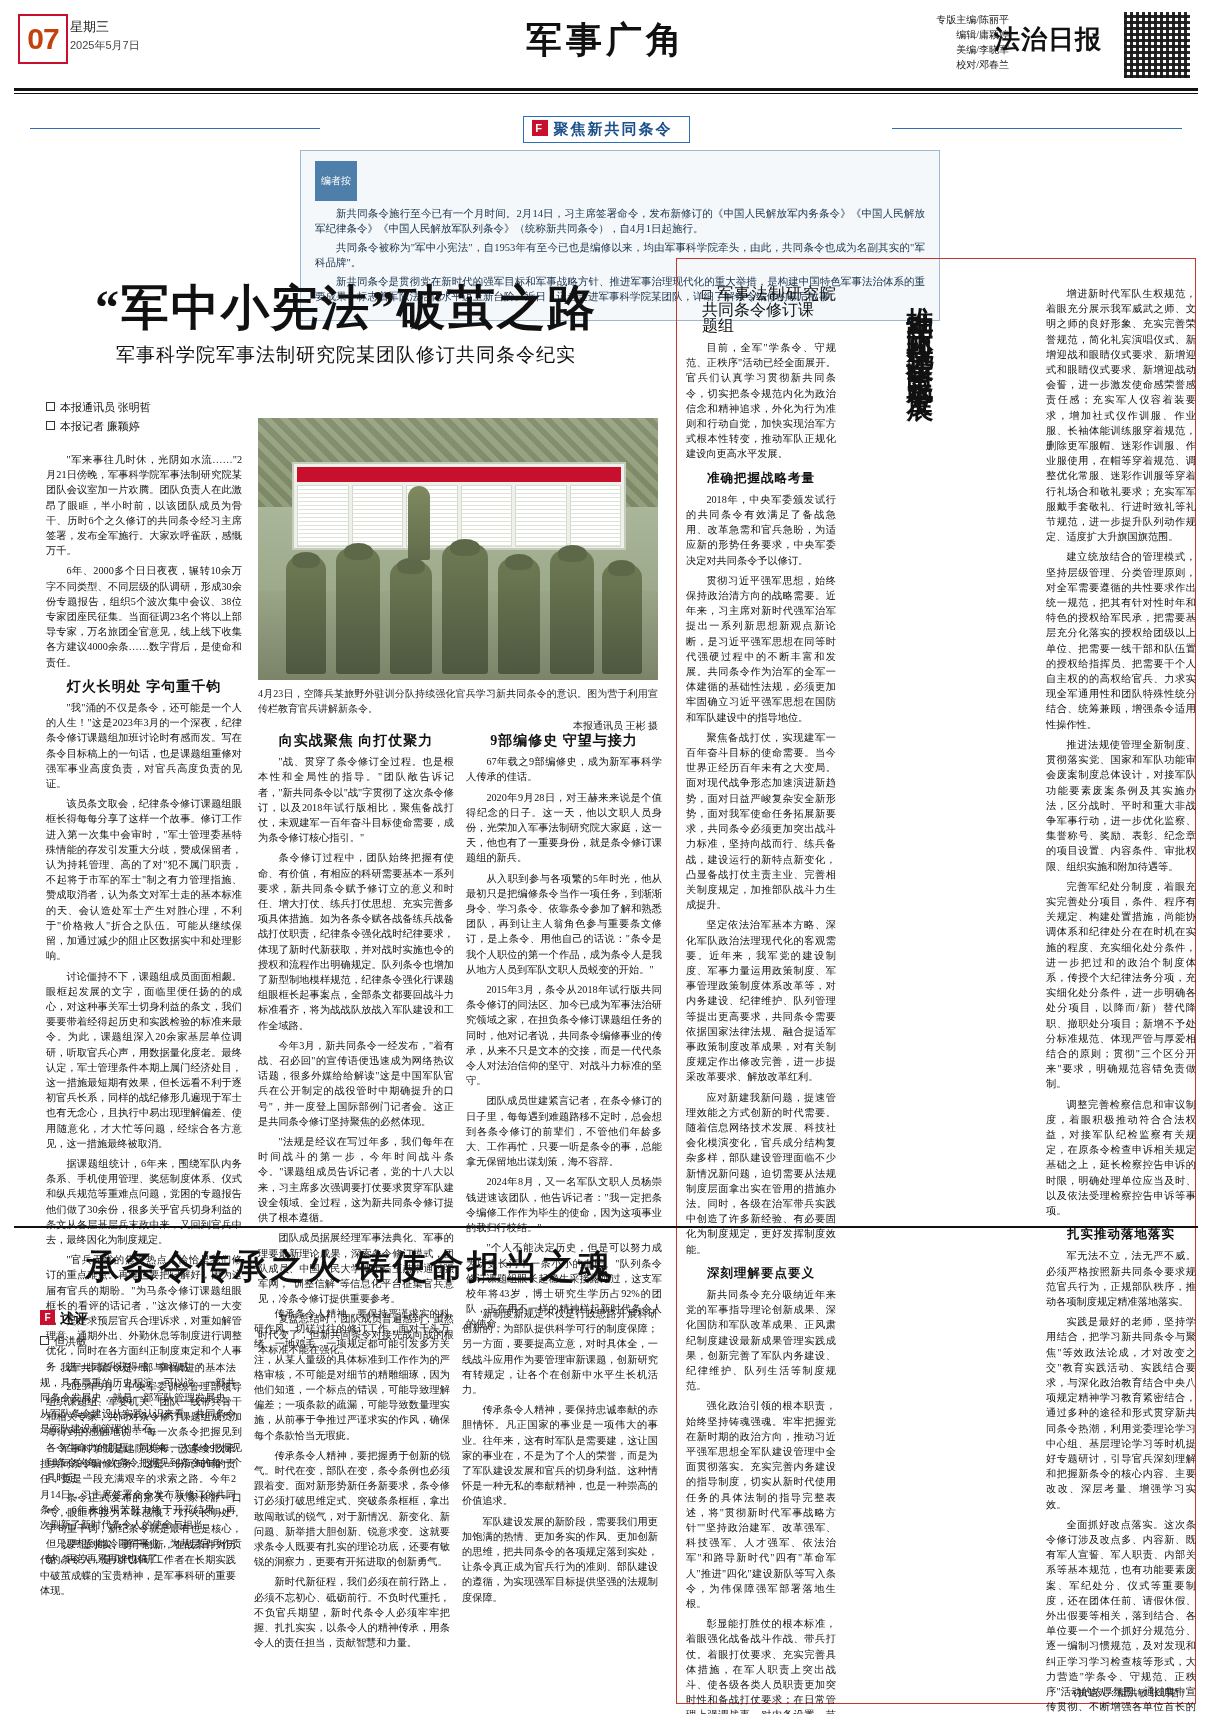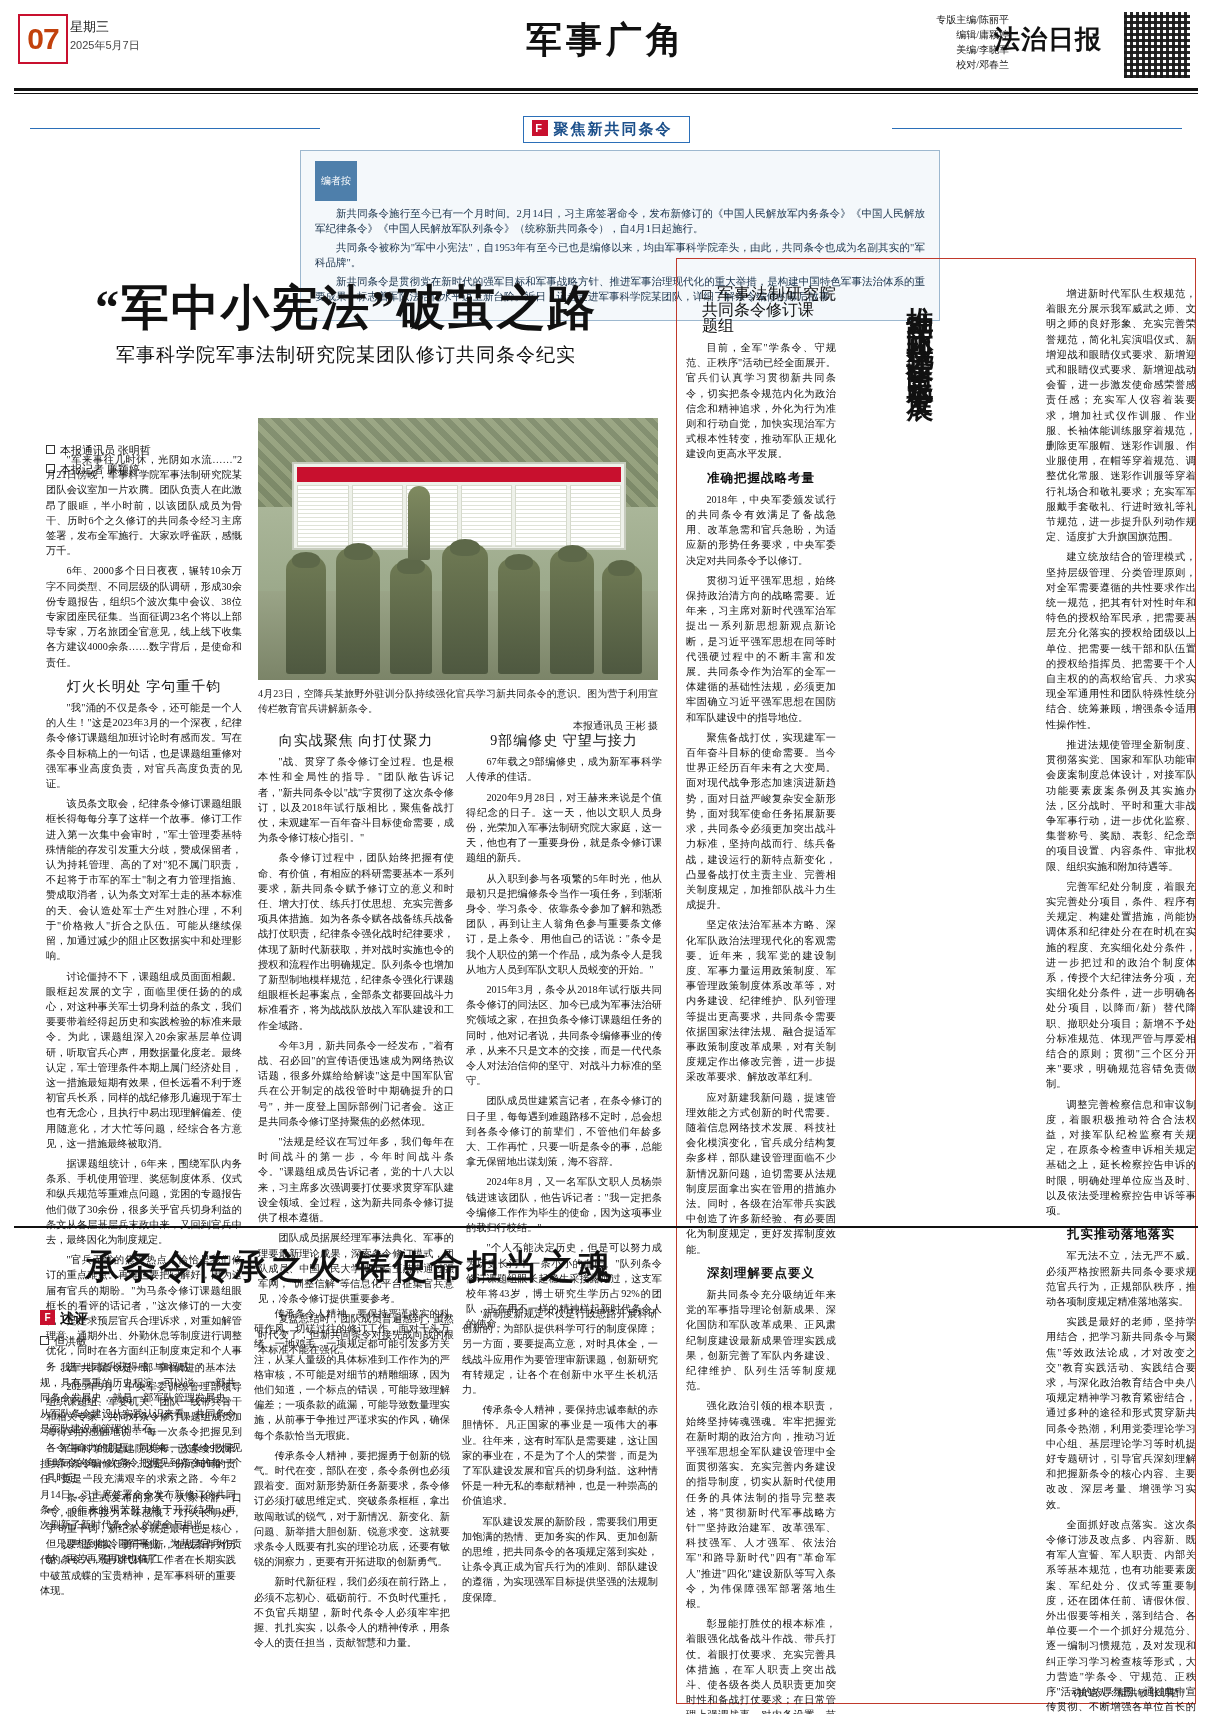--- a/index.html
+++ b/index.html
@@ -75,21 +75,21 @@
   .headline{
     position:absolute;left:46px;top:276px;width:600px;text-align:center;
     font-size:48px;font-weight:bold;letter-spacing:2px;font-family:"Liberation Serif",serif;
   }
   .subhead{
     position:absolute;left:46px;top:342px;width:600px;text-align:center;
     font-size:19px;letter-spacing:1px;
   }
 
   
-  .bylines{position:absolute;left:46px;top:398px;width:190px;font-size:11px;line-height:19px;margin-top:43px;}
+  .bylines{position:absolute;left:46px;top:398px;width:190px;font-size:11px;line-height:19px;}
   .bylines .sq{display:inline-block;width:7px;height:7px;border:1px solid #333;margin-right:5px;}
 
   
   .photo{
     position:absolute;left:258px;top:418px;width:400px;height:262px;overflow:hidden;
     background:linear-gradient(#b9c4a8,#8d9b7c);
   }
   .photo .sky{position:absolute;left:0;top:0;width:100%;height:28%;background:linear-gradient(#cfd8c0,#aab696);}
   .photo .net{position:absolute;left:0;top:0;width:100%;height:34%;
     background:repeating-linear-gradient(45deg,#6d7a59 0 6px,#8b9772 6px 12px);opacity:.75;}
@@ -110,21 +110,21 @@
   .photocap{
     position:absolute;left:258px;top:686px;width:400px;font-size:10px;line-height:15px;color:#222;
     text-align:justify;
   }
   .photocap .credit{display:block;text-align:right;margin-top:2px;}
 
   
   .col{position:absolute;font-size:10.2px;line-height:15.2px;text-align:justify;color:#111;}
   .col p{margin:0 0 5px;text-indent:2em;}
   .col h4{
-    margin:9px 0 6px;font-size:14px;text-align:center;font-weight:normal;letter-spacing:1px;
+    margin:9px 0 6px;font-size:14px;text-align:center;font-weight:bold;letter-spacing:1px;
   }
 
   .c1{left:46px;top:452px;width:196px;height:718px;}
   .c2{left:258px;top:724px;width:196px;height:446px;}
   .c3{left:466px;top:724px;width:196px;height:446px;}
 
   
   .feature{
     position:absolute;left:676px;top:258px;width:520px;height:1446px;
     border:1px solid #c0392b;padding:8px 10px;box-sizing:border-box;

